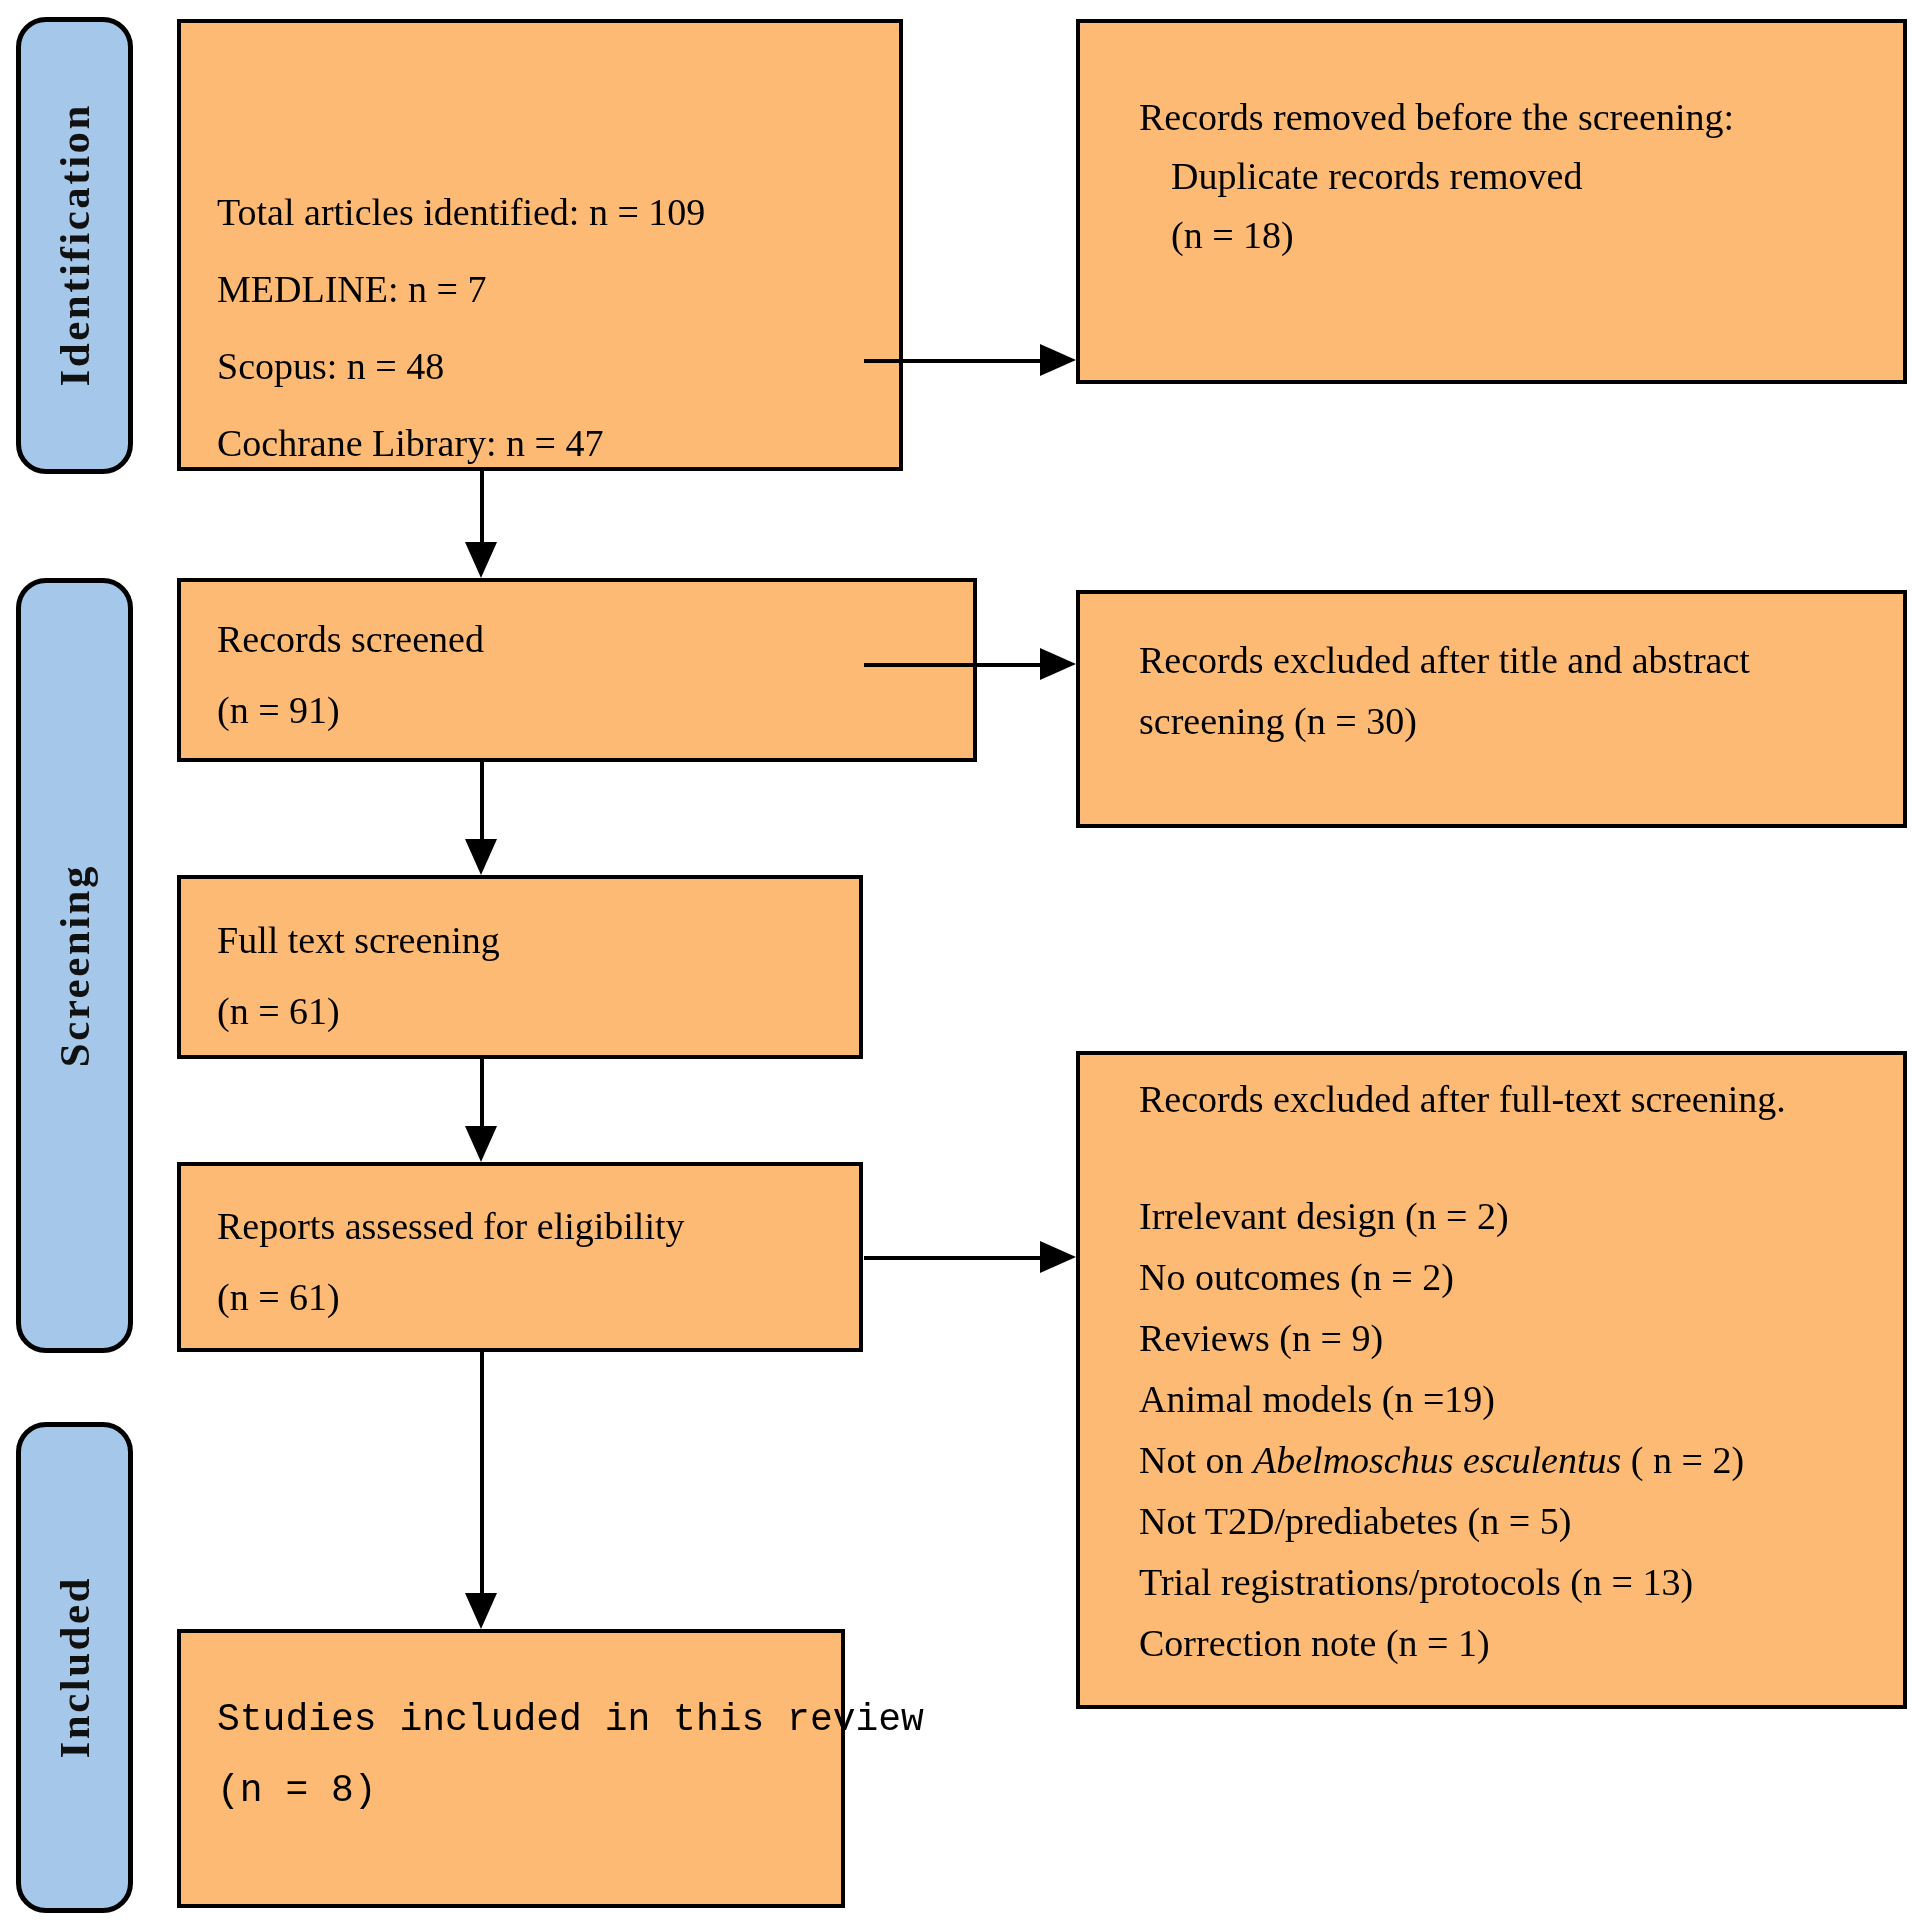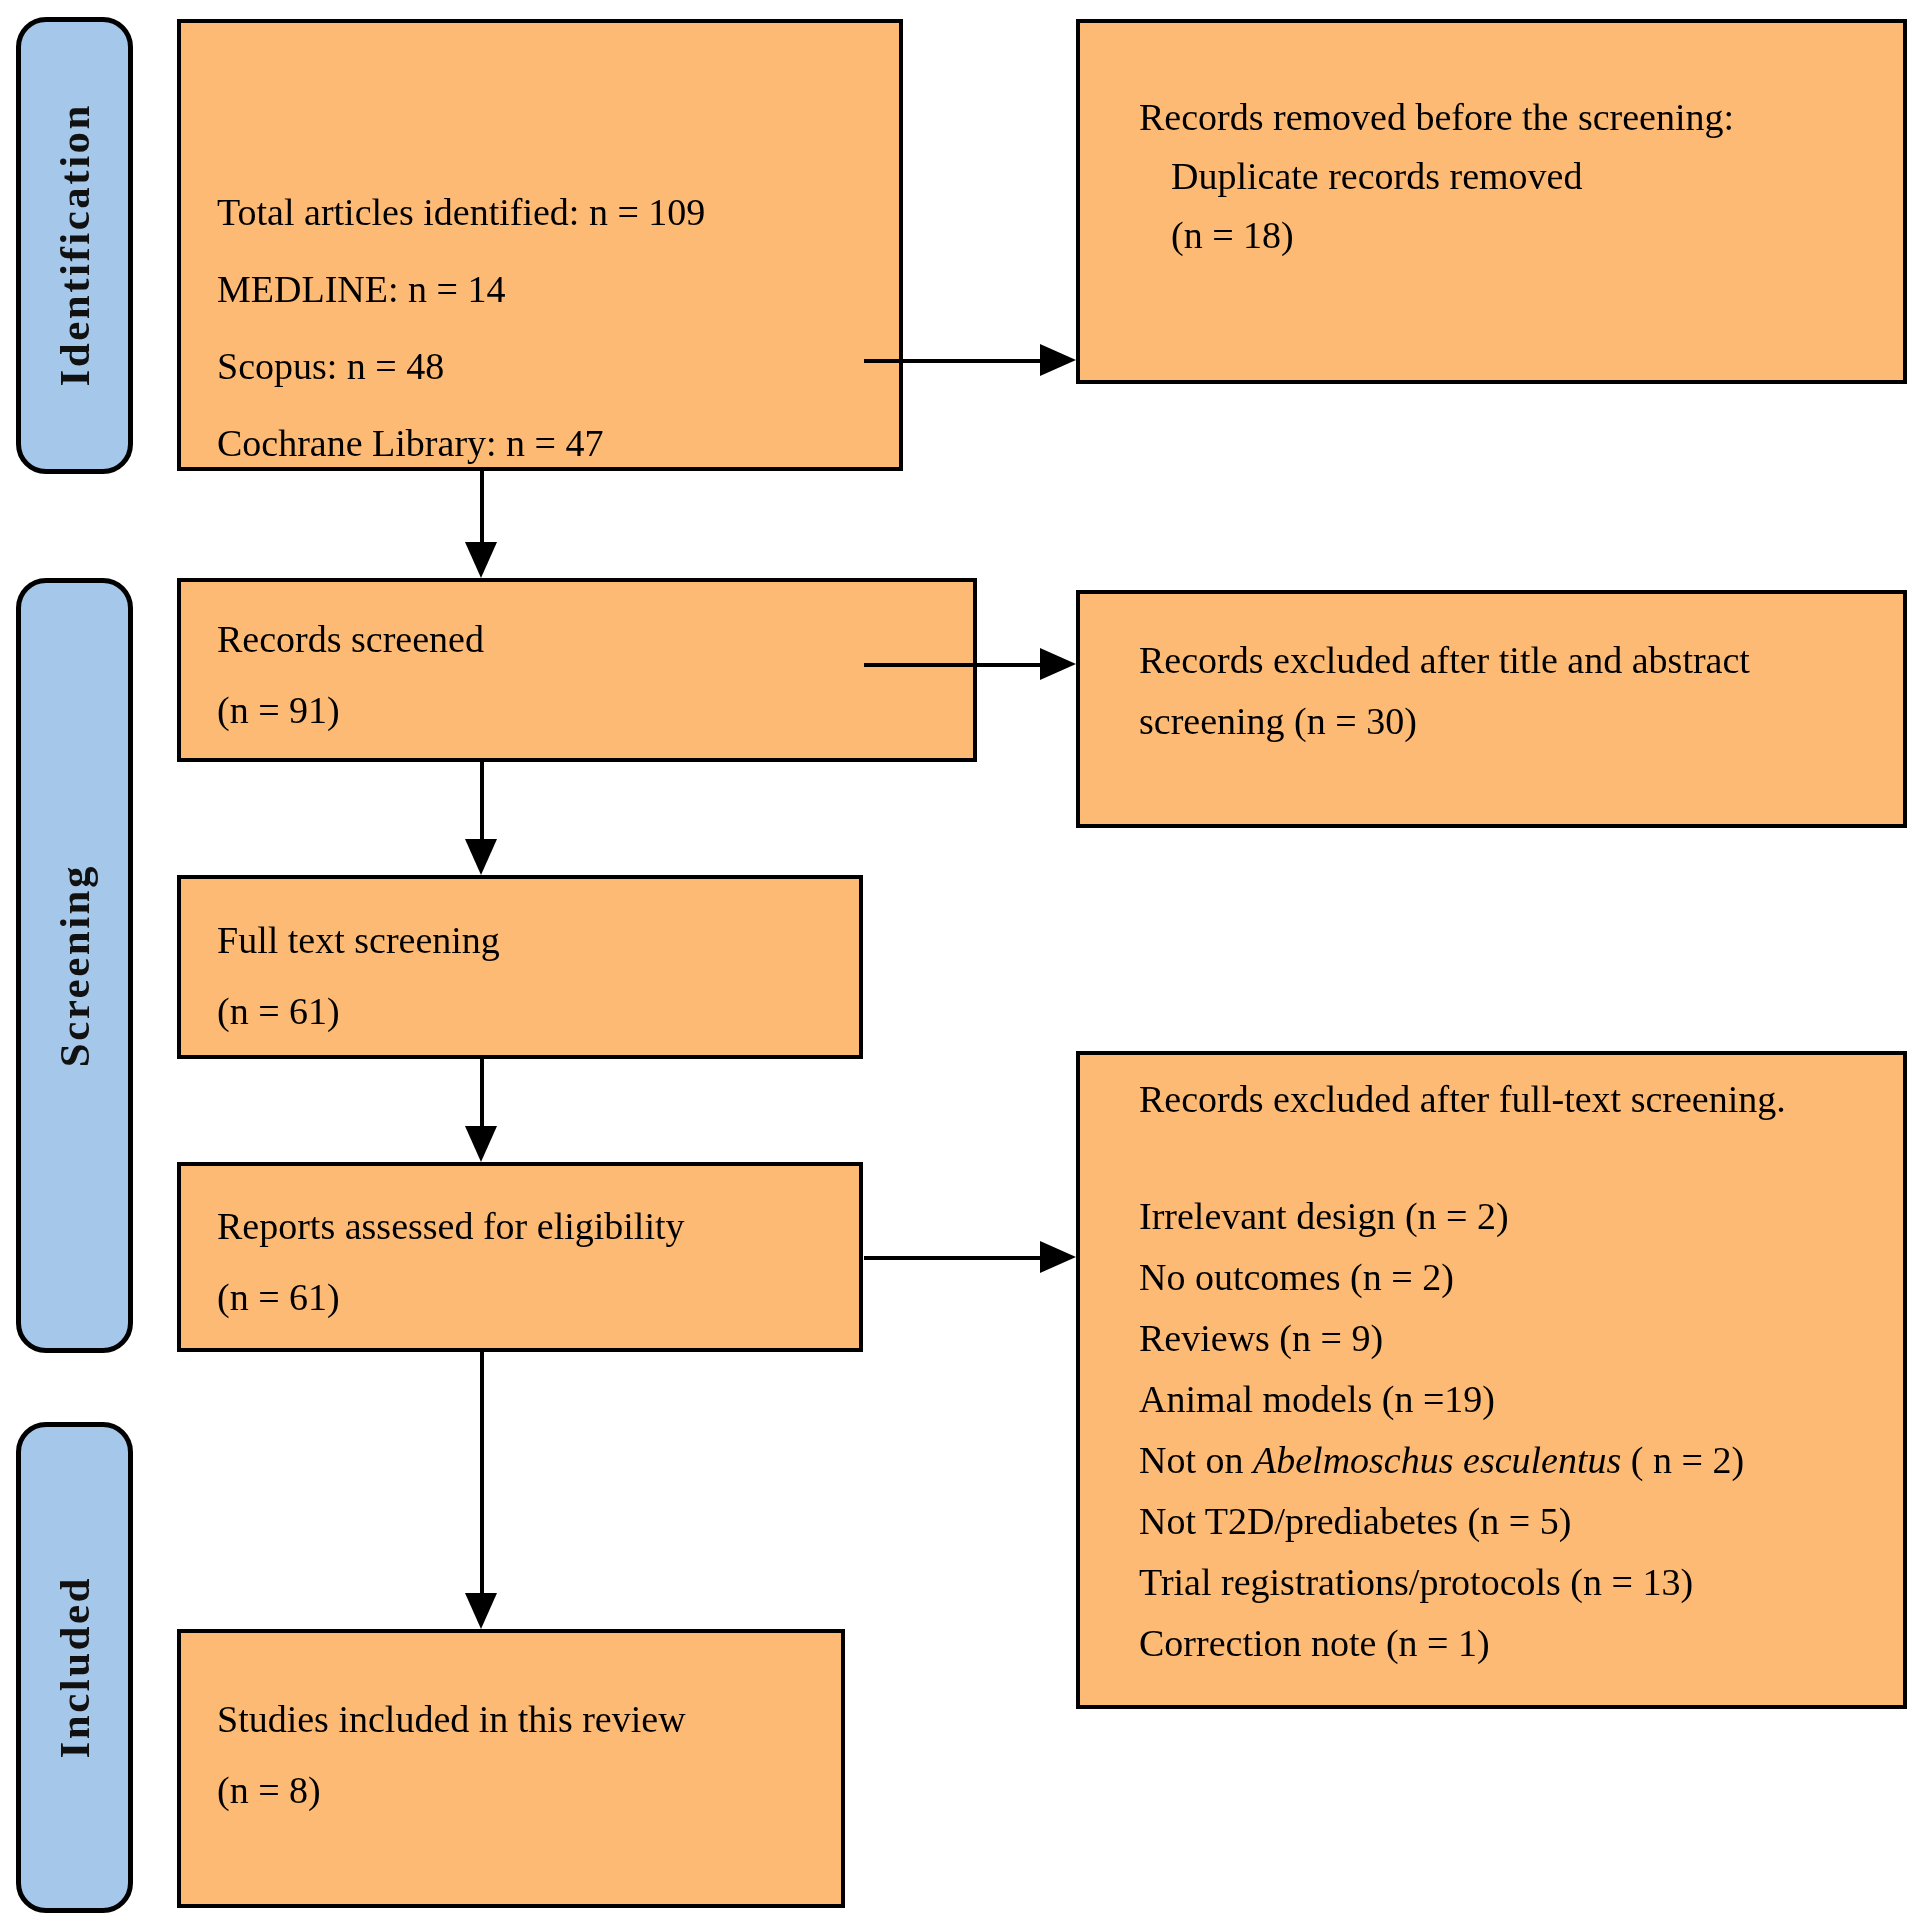--- a/index.html
+++ b/index.html
@@ -60,21 +60,21 @@
   #box-excluded-ta    { left: 1076px; top: 590px;  width: 831px; height: 238px;
                         padding: 0 25px 37px 59px; line-height: 61px; }
   #box-fulltext       { left: 177px;  top: 875px; width: 686px; height: 184px;
                         padding: 18.5px 12.4px 0 36px; }
   #box-assessed       { left: 177px;  top: 1162px; width: 686px; height: 190px;
                         padding: 10px 12.4px 0 36px; }
   #box-excluded-ft    { left: 1076px; top: 1051px; width: 831px; height: 658px;
                         justify-content: flex-start; padding: 13.6px 12.4px 0 59px; line-height: 61px; }
   #box-excluded-ft .spacer { height: 56px; }
   #box-included       { left: 177px;  top: 1629px; width: 668px; height: 279px;
-                        padding: 0 12.4px 28px 36px; }
+                        padding: 0 12.4px 28px 36px; font-family: Liberation Mono, monospace; }
   .italic { font-style: italic; }
   
   .vline, .hline { position: absolute; background: #000000; }
   .vline { width: 3.7px; }
   .hline { height: 3.7px; }
   .arrow-down {
     position: absolute; width: 0; height: 0;
     border-left: 16.7px solid transparent;
     border-right: 16.7px solid transparent;
     border-top: 36px solid #000000;
@@ -96,21 +96,21 @@
   </div>
   <div class="stage" style="left:15.5px; top:578px; width:117px; height:775px;">
     <span class="vtext">Screening</span>
   </div>
   <div class="stage" style="left:15.5px; top:1422px; width:117px; height:491px;">
     <span class="vtext">Included</span>
   </div>
 
   <div class="fbox" id="box-identified">
     <div class="line">Total articles identified: n = 109</div>
-    <div class="line">MEDLINE: n = 14</div>
+    <div class="line">MEDLINE: n = 7</div>
     <div class="line">Scopus: n = 48</div>
     <div class="line">Cochrane Library: n = 47</div>
   </div>
 
   <div class="fbox" id="box-removed-before">
     <div class="line">Records removed before the screening:</div>
     <div class="line indent">Duplicate records removed</div>
     <div class="line indent">(n = 18)</div>
   </div>
 

